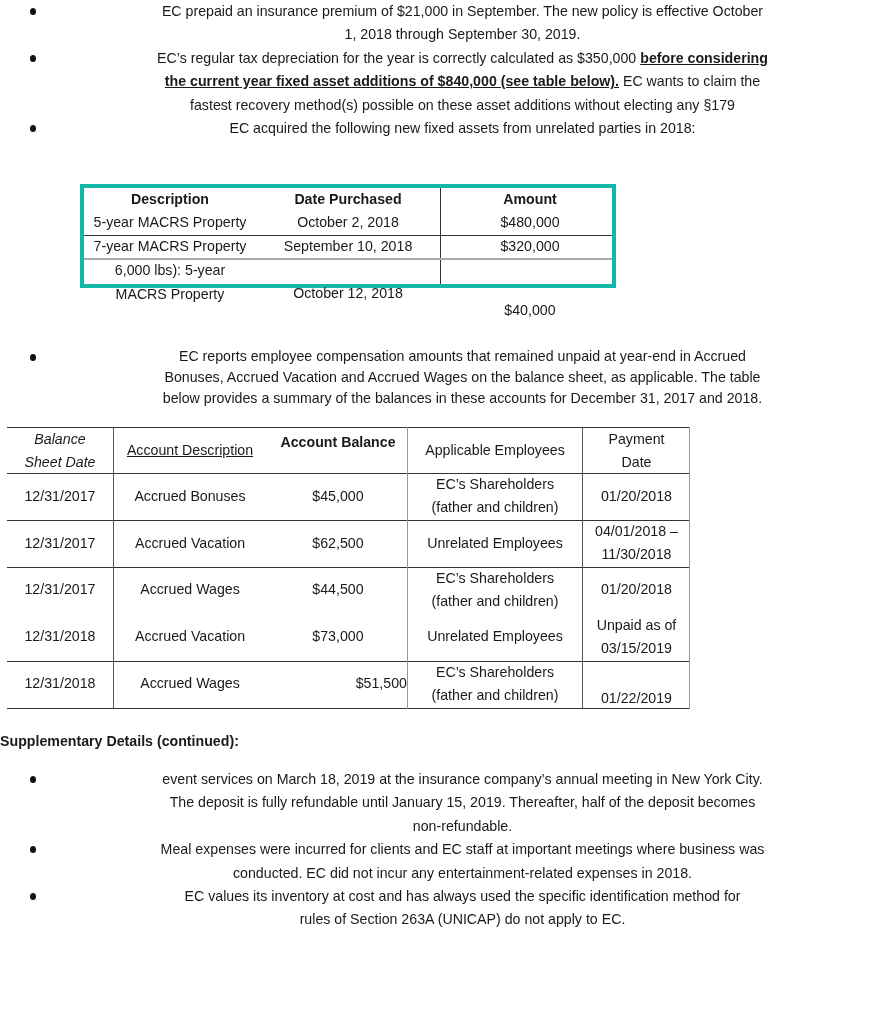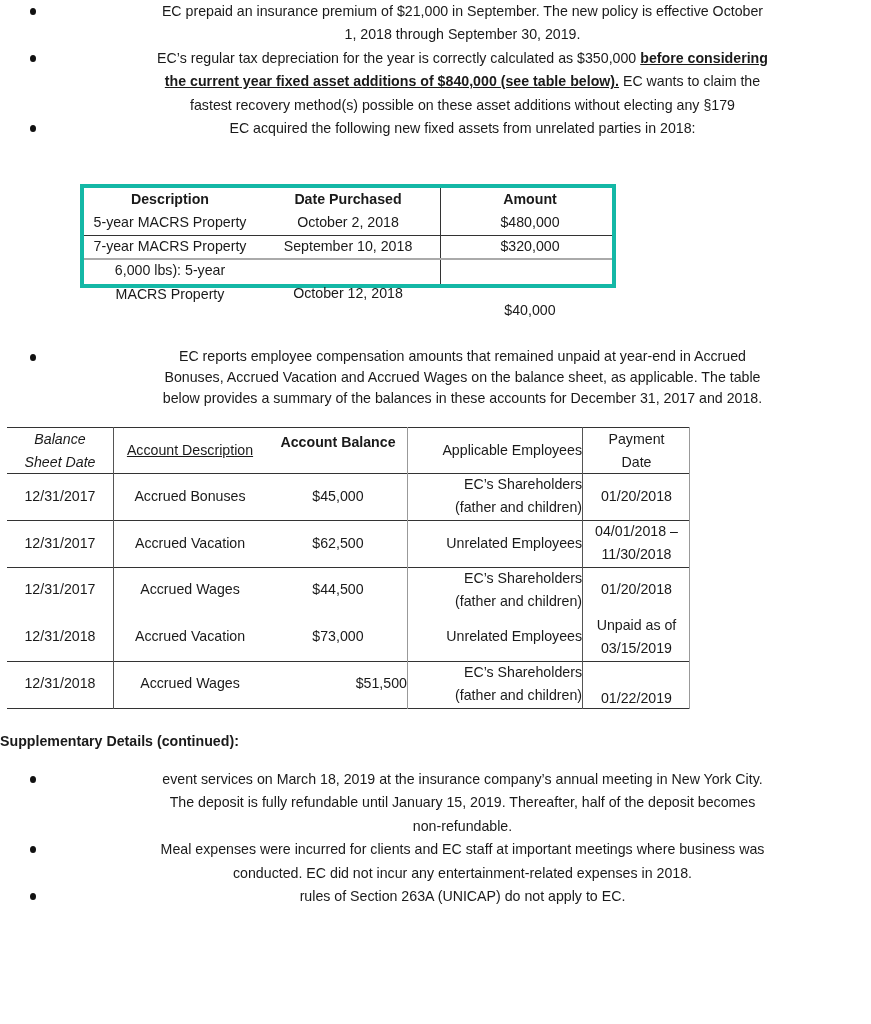--- a/index.html
+++ b/index.html
@@ -30,21 +30,21 @@
   .bold { font-weight: bold; }
 
   
   .t2 { position: absolute; left: 7px; top: 427px; width: 683px; height: 282px; }
   .t2-hline { position: absolute; left: 0; right: 0; height: 1px; background: #333; }
   .t2-vline { position: absolute; top: 0; bottom: 0; width: 1px; background: #555; }
   .t2-cell { position: absolute; text-align: center; line-height: 23px; }
   .col1 { left: 0; width: 106px; }
   .col2 { left: 107px; width: 152px; }
   .col3 { left: 262px; width: 138px; }
-  .col4 { left: 401px; width: 174px; text-align: right; }
+  .col4 { left: 401px; width: 174px; }
   .col5 { left: 576px; width: 107px; }
 
   .section-label { position: absolute; left: 0; top: 730px; line-height: 23px; font-weight: bold; }
 </style>
 </head>
 <body>
 
 <div class="bullet-block" style="top:0px;">
   <div class="bullet-row">
     <span class="bullet-dot"></span>
@@ -181,15 +181,16 @@
     <div>The deposit is fully refundable until January 15, 2019.  Thereafter, half of the deposit becomes</div>
     <div>non-refundable.</div>
   </div>
   <div class="bullet-row">
     <span class="bullet-dot"></span>
     <div>Meal expenses were incurred for clients and EC staff at important meetings where business was</div>
     <div>conducted.  EC did not incur any entertainment-related expenses in 2018.</div>
   </div>
   <div class="bullet-row">
     <span class="bullet-dot"></span>
+    <div>EC values its inventory at cost and has always used the specific identification method for</div>
     <div>rules of Section 263A (UNICAP) do not apply to EC.</div>
   </div>
 </div>
 
 </body></html>

